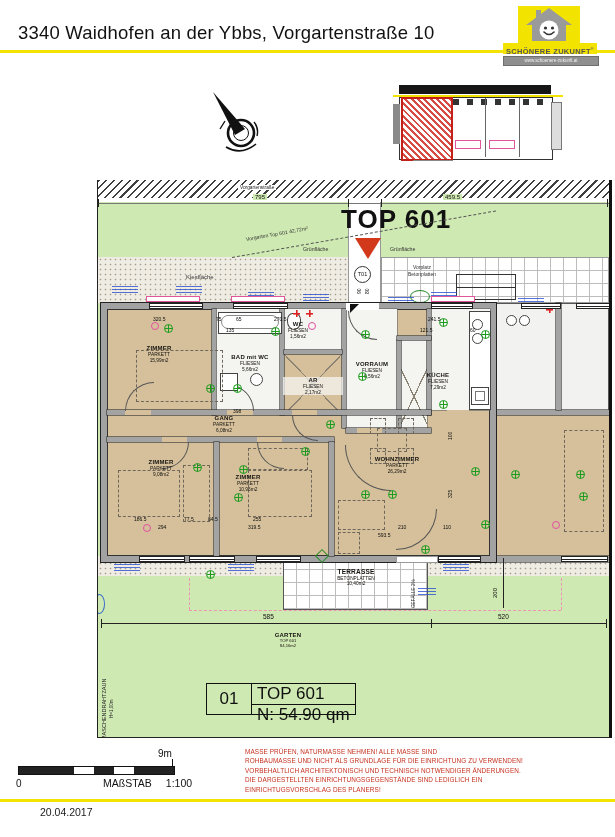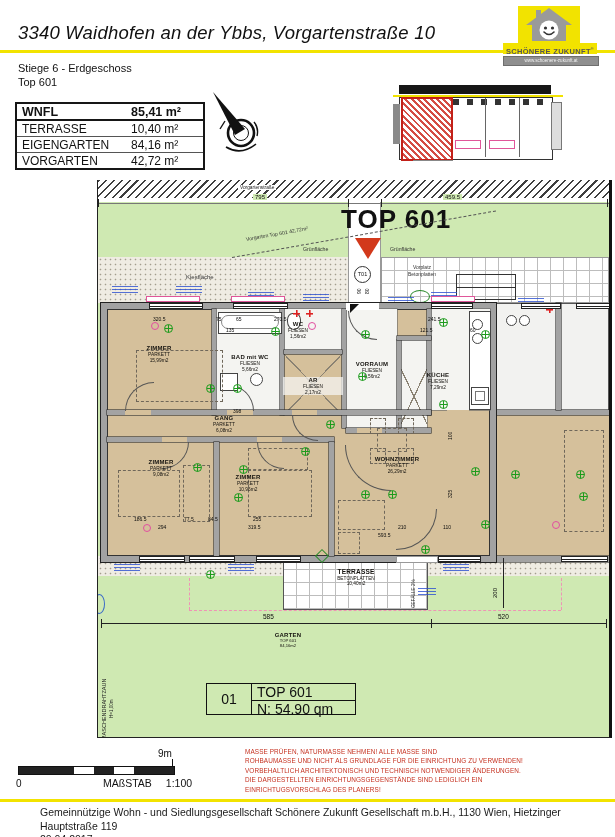--- a/index.html
+++ b/index.html
@@ -47,75 +47,53 @@
   .dpink{border-top:1.6px dashed #ef93b5;}
   .vpink{border-left:1.6px dashed #ef93b5;}
   
   #title{font-size:18.5px;letter-spacing:.2px;}
   #areatable{border:2px solid #161616;background:#fff;}
   .trow{display:flex;align-items:center;height:15px;font-size:12px;border-bottom:1px solid #555;}
   .trow:last-child{border-bottom:none;}
   .trow.head{font-weight:bold;font-size:12.5px;border-bottom:2px solid #161616;}
   .tlabel{flex:1;padding-left:5px;}
   .tvalue{width:72px;}
-  #unitbox{border:1.5px solid #111;display:flex;font-size:14px;}
+  #unitbox{border:1.5px solid #111;display:flex;font-size:17px;}
   #unitbox .num{width:44px;border-right:1.5px solid #111;display:flex;align-items:center;justify-content:center;}
   #unitbox .rows{flex:1;display:flex;flex-direction:column;}
   #unitbox .rows div{flex:1;display:flex;align-items:center;padding-left:5px;}
   #unitbox .rows div:first-child{border-bottom:1px solid #111;}
   #disclaimer{font-size:6.4px;line-height:9.4px;color:#c5301f;width:330px;letter-spacing:.1px;}
   #footer{font-size:10.5px;line-height:13.5px;color:#1a1a1a;width:565px;}
   .ybar{background:#f2e300;}
 </style>
 </head>
 <body>
 
 <div id="page">
 
-  <div id="title" class="abs" style="left:18px;top:22px;font-style:italic;">3340 Waidhofen an der Ybbs, Vorgartenstraße 10</div>
+  <div id="title" class="abs" style="left:18px;top:22px;">3340 Waidhofen an der Ybbs, Vorgartenstraße 10</div>
   <div class="abs ybar" style="left:0;top:50px;width:615px;height:3px;"></div>
 
   <div class="abs" style="left:503px;top:6px;width:94px;">
     <div class="abs" style="left:15px;top:0;width:62px;height:37px;background:#f2e300;">
       <svg width="62" height="37" viewBox="0 0 62 37">
         <rect x="18" y="4" width="5" height="9" fill="#9a9a9a"></rect>
         <path d="M31 2 L54 19 L48 19 L48 35 L14 35 L14 19 L8 19 Z" fill="#9a9a9a"></path>
         <circle cx="31" cy="24" r="9.5" fill="#ffffff"></circle>
         <circle cx="27.5" cy="22" r="1.6" fill="#333"></circle>
         <circle cx="34.5" cy="22" r="1.6" fill="#333"></circle>
         <path d="M26 26 Q31 31 36 26" stroke="#333" stroke-width="1.6" fill="none" stroke-linecap="round"></path>
       </svg>
     </div>
     <div class="abs" style="left:0;top:37px;width:94px;height:11px;background:#f2e300;text-align:center;font-size:7.5px;font-weight:bold;color:#555;letter-spacing:.3px;line-height:11px;text-transform:uppercase;"><span>Schönere Zukunft</span><sup style="font-size:4px;">®</sup></div>
     <div class="abs" style="left:0;top:50px;width:94px;height:8px;background:#8f8f8f;border:1px solid #6e6e6e;text-align:center;font-size:4.5px;color:#f2f2f2;line-height:7px;">www.schoenere-zukunft.at</div>
   </div>
 
-  <div class="abs" style="left:18px;top:62px;font-size:11px;line-height:13.5px;">
-    <div>Stiege 6 - Erdgeschoss</div>
-    <div>Top 601</div>
-  </div>
-
-  <div id="areatable" class="abs" style="left:15px;top:102px;width:186px;">
-    <div class="trow head">
-      <div class="tlabel">WNFL</div>
-      <div class="tvalue">85,41 m²</div>
-    </div>
-    <div class="trow">
-      <div class="tlabel">TERRASSE</div>
-      <div class="tvalue">10,40 m²</div>
-    </div>
-    <div class="trow">
-      <div class="tlabel">EIGENGARTEN</div>
-      <div class="tvalue">84,16 m²</div>
-    </div>
-    <div class="trow">
-      <div class="tlabel">VORGARTEN</div>
-      <div class="tvalue">42,72 m²</div>
-    </div>
-  </div>
+
 
   <svg class="abs" style="left:204px;top:90px;" width="64" height="66" viewBox="0 0 64 66">
     <circle cx="37" cy="43" r="13" fill="#fff" stroke="#111" stroke-width="2.6"></circle>
     <circle cx="37" cy="43" r="7.5" fill="none" stroke="#111" stroke-width="1"></circle>
     <polygon points="9,2 41,39 31,45" fill="#111"></polygon>
     <path d="M22 57 Q37 66 52 54" stroke="#111" stroke-width="1.6" fill="none"></path>
     <path d="M50 32 Q55 38 53 46" stroke="#111" stroke-width="1.4" fill="none"></path>
     <path d="M21 31 L16 39" stroke="#111" stroke-width="1.4" fill="none"></path>
   </svg>
 
@@ -449,17 +427,16 @@
   <div id="disclaimer" class="abs" style="left:245px;top:747px;">
     <div>MASSE PRÜFEN, NATURMASSE NEHMEN! ALLE MASSE SIND</div>
     <div>ROHBAUMASSE UND NICHT ALS GRUNDLAGE FÜR DIE EINRICHTUNG ZU VERWENDEN!</div>
     <div>VORBEHALTLICH ARCHITEKTONISCH UND TECHNISCH NOTWENDIGER ÄNDERUNGEN.</div>
     <div>DIE DARGESTELLTEN EINRICHTUNGSGEGENSTÄNDE SIND LEDIGLICH EIN</div>
     <div>EINRICHTUGSVORSCHLAG DES PLANERS!</div>
   </div>
 
   <div class="abs ybar" style="left:0;top:799px;width:615px;height:3px;"></div>
   <div id="footer" class="abs" style="left:40px;top:806px;">
-    <div>Gemeinnützige Wohn - und Siedlungsgesellschaft Schönere Zukunft Gesellschaft m.b.H., 1130 Wien, Hietzinger Hauptstraße 119</div>
     <div>20.04.2017</div>
   </div>
 
 </div>
 
 </body></html>

